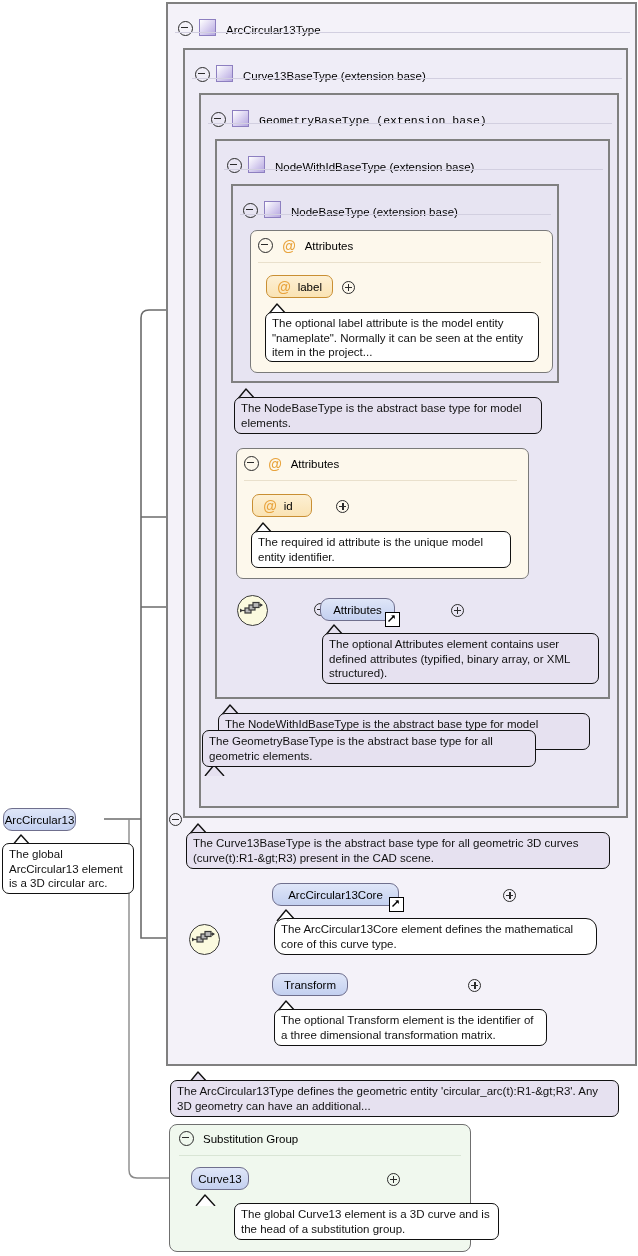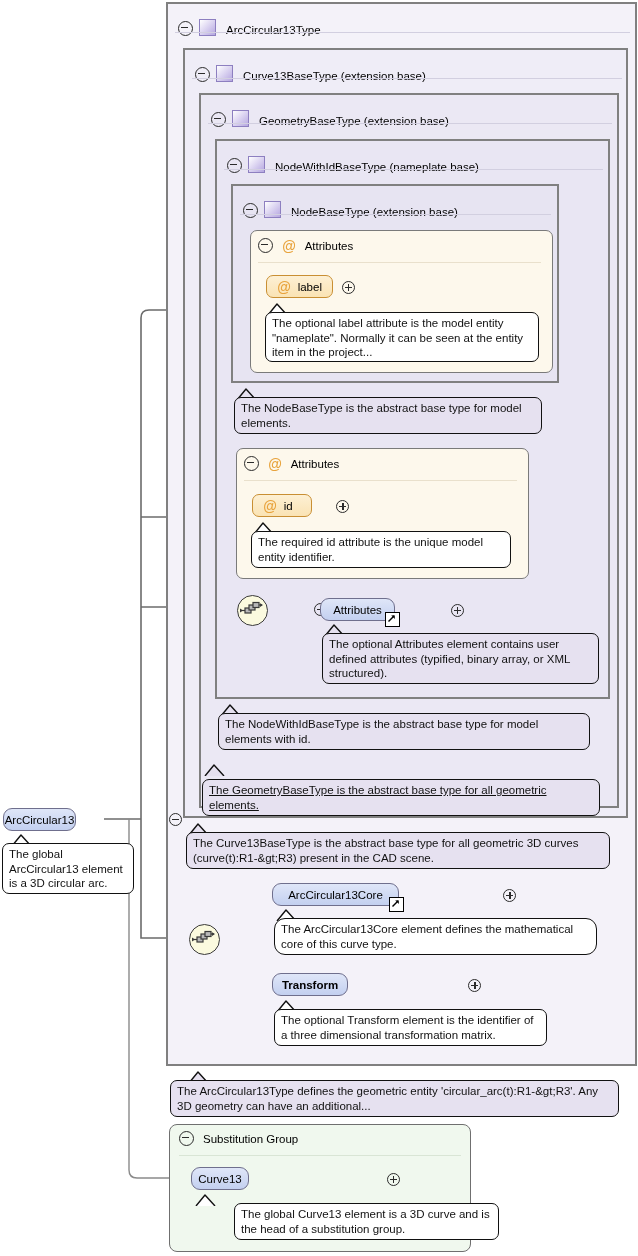--- a/index.html
+++ b/index.html
@@ -158,32 +158,32 @@
 
 <div class="typebox lvl2" style="left:183px;top:48px;width:445px;height:770px;"></div>
 <div class="typehead" style="left:187px;top:50px;">
   <span class="pm"></span>
   <span class="swatch"></span>
   <span class="ttl">Curve13BaseType (extension base)</span>
 </div>
 <div class="headrule" style="left:192px;top:78px;width:430px;"></div>
 
 <div class="typebox lvl3" style="left:199px;top:93px;width:420px;height:715px;"></div>
-<div class="typehead" style="left:203px;top:95px;">
+<div class="typehead" style="left:203px;top:95px;font-family:Liberation Mono, monospace;">
   <span class="pm"></span>
   <span class="swatch"></span>
   <span class="ttl">GeometryBaseType (extension base)</span>
 </div>
 <div class="headrule" style="left:208px;top:123px;width:404px;"></div>
 
 <div class="typebox lvl4" style="left:215px;top:139px;width:395px;height:560px;"></div>
 <div class="typehead" style="left:219px;top:141px;">
   <span class="pm"></span>
   <span class="swatch"></span>
-  <span class="ttl">NodeWithIdBaseType (nameplate base)</span>
+  <span class="ttl">NodeWithIdBaseType (extension base)</span>
 </div>
 <div class="headrule" style="left:224px;top:169px;width:379px;"></div>
 
 <div class="typebox lvl5" style="left:231px;top:184px;width:328px;height:199px;"></div>
 <div class="typehead" style="left:235px;top:186px;">
   <span class="pm"></span>
   <span class="swatch"></span>
   <span class="ttl">NodeBaseType (extension base)</span>
 </div>
 <div class="headrule" style="left:240px;top:214px;width:311px;"></div>
@@ -281,21 +281,21 @@
   <path d="M1 12 L10 1 L20 12" fill="#e6e1f0" stroke="#111" stroke-width="1.4" stroke-linejoin="round"></path>
 </svg>
 <div class="note purple" style="left:218px;top:713px;width:372px;height:37px;">
   <span>The NodeWithIdBaseType is the abstract base type for model elements with id.</span>
 </div>
 
 
 <svg class="abs" style="left:204px;top:764px;width:22px;height:12px;">
   <path d="M1 12 L10 1 L20 12" fill="#e6e1f0" stroke="#111" stroke-width="1.4" stroke-linejoin="round"></path>
 </svg>
-<div class="note purple" style="left:202px;top:779px;width:398px;height:37px;text-decoration:underline;">
+<div class="note purple" style="left:202px;top:730px;width:334px;height:37px;">
   <span>The GeometryBaseType is the abstract base type for all geometric elements.</span>
 </div>
 
 
 <svg class="abs" style="left:188px;top:823px;width:22px;height:12px;">
   <path d="M1 12 L10 1 L20 12" fill="#e6e1f0" stroke="#111" stroke-width="1.4" stroke-linejoin="round"></path>
 </svg>
 <div class="note purple" style="left:186px;top:832px;width:424px;height:37px;">
   <span>The Curve13BaseType is the abstract base type for all geometric 3D curves (curve(t):R1-&amp;gt;R3) present in the CAD scene.</span>
 </div>
@@ -344,21 +344,21 @@
 <span class="pm plus abs" style="left:406px;top:889px;"></span>
 
 <svg class="abs" style="left:276px;top:909px;width:22px;height:12px;">
   <path d="M1 12 L10 1 L20 12" fill="#ffffff" stroke="#111" stroke-width="1.4" stroke-linejoin="round"></path>
 </svg>
 <div class="note cream" style="left:274px;top:918px;width:323px;height:37px;border-radius:11px;">
   <span>The ArcCircular13Core element defines the mathematical core of this curve type.</span>
 </div>
 
 
-<div class="elchip" style="left:272px;top:973px;width:76px;font-weight:bold;">
+<div class="elchip" style="left:272px;top:973px;width:76px;">
   <span>Transform</span>
 </div>
 <span class="pm plus abs" style="left:355px;top:979px;"></span>
 
 <svg class="abs" style="left:276px;top:1000px;width:22px;height:12px;">
   <path d="M1 12 L10 1 L20 12" fill="#ffffff" stroke="#111" stroke-width="1.4" stroke-linejoin="round"></path>
 </svg>
 <div class="note cream" style="left:274px;top:1009px;width:273px;height:37px;">
   <span>The optional Transform element is the identifier of a three dimensional transformation matrix.</span>
 </div>

